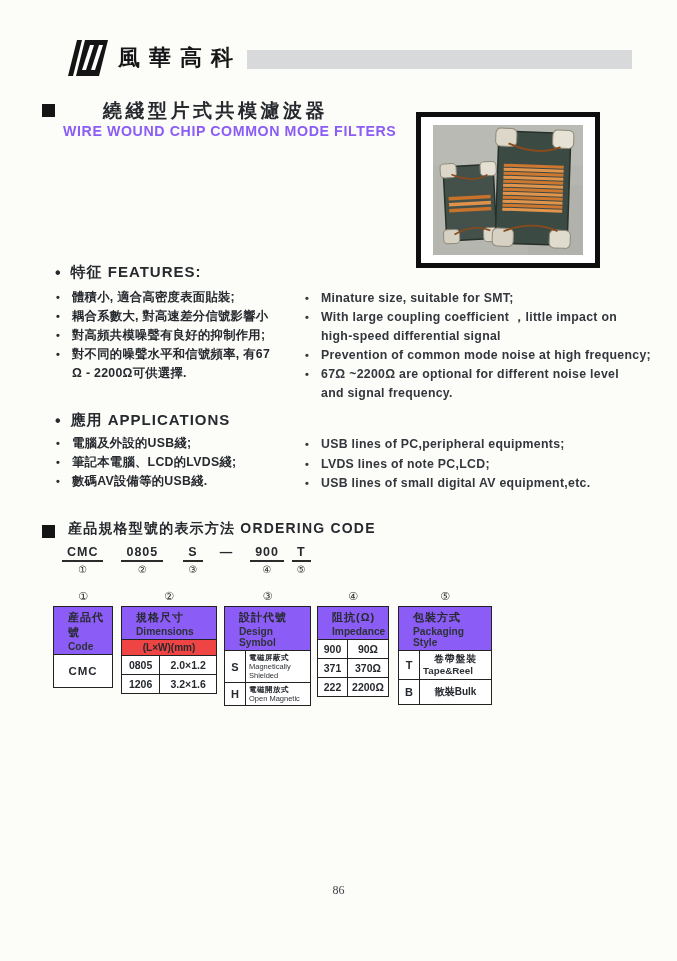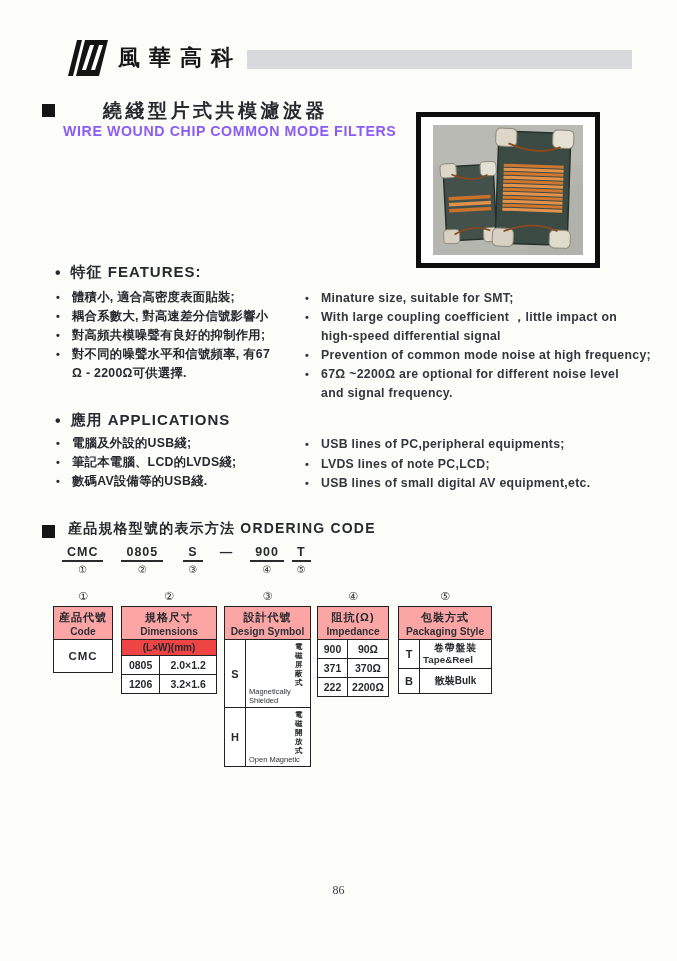--- a/index.html
+++ b/index.html
@@ -47,38 +47,38 @@
     border-bottom:2px solid #2b2b2b;}
   .code-part.dash .code-text{border-bottom:none;padding-top:0;}
   .code-num{font-size:10px;margin-top:2px;color:#2b2b2b;}
   .mCMC{margin-right:18px;} .m0805{margin-right:20px;} .mS{margin-right:12px;}
   .mdash{margin-right:12px;} .m900{margin-right:8px;}
   
   .tables-row{position:absolute;left:53px;top:590px;display:flex;align-items:flex-start;}
   .tbl-unit{display:flex;flex-direction:column;align-items:center;}
   .tbl-num{font-size:11px;margin-bottom:3px;color:#2b2b2b;}
   .obox{border:1.4px solid #222;background:#fff;box-sizing:border-box;width:100%;}
-  .obox-header{background:#fca5a5;border-bottom:1.2px solid #222;text-align:center;padding:3px 1px 2px 1px;}
+  .obox-header{background:#8b5cf6;border-bottom:1.2px solid #222;padding:3px 1px 2px 14px;}
   .obox-header .zh{font-size:11px;font-weight:bold;letter-spacing:1px;display:block;}
   .obox-header .en{font-size:10.2px;font-weight:bold;display:block;margin-top:1px;color:#2e3237;}
   .u1{width:60px;margin-right:8px;} .u2{width:96px;margin-right:7px;}
   .u3{width:87px;margin-right:6px;} .u4{width:72px;margin-right:9px;} .u5{width:94px;}
   .cell-cmc{text-align:center;font-size:11.5px;font-weight:bold;padding:10px 0;letter-spacing:1px;}
   .subhead{font-size:10px;font-weight:bold;text-align:center;padding:2px 0;border-bottom:1.2px solid #222;background:#ef4444;}
   .grid-row{display:flex;border-bottom:1.2px solid #222;}
   .grid-row:last-child{border-bottom:none;}
   .gcell{font-size:10.5px;font-weight:bold;text-align:center;padding:3px 0;}
   .gc-l{width:40%;border-right:1.2px solid #222;}
   .gc-r{width:60%;}
   .gc4-l{width:42%;border-right:1.2px solid #222;}
   .gc4-r{width:58%;}
   .code-col{width:20px;border-right:1.2px solid #222;display:flex;align-items:center;justify-content:center;
     font-size:11px;font-weight:bold;flex:none;}
   .desc-col{flex:1;padding:2px 3px;}
-  .desc-zh-sm{font-size:7.5px;font-weight:bold;display:block;line-height:1.2;letter-spacing:0.5px;margin-left:46px;}
+  .desc-zh-sm{font-size:7.5px;font-weight:bold;display:block;line-height:1.2;letter-spacing:0.5px;}
   .desc-en-sm{font-size:7.5px;display:block;line-height:1.2;color:#2e3237;}
   .desc-zh-md{font-size:9.8px;font-weight:bold;display:block;line-height:1.25;letter-spacing:1px;text-align:center;}
   .desc-en-md{font-size:9.8px;font-weight:bold;display:block;line-height:1.25;color:#2e3237;}
   .pkg-b-line{font-size:10px;font-weight:bold;text-align:center;display:block;padding:3px 0;}
   
   .page-num{position:absolute;left:0;right:0;top:883px;text-align:center;
     font-family:"Liberation Serif","DejaVu Serif",serif;font-size:12px;color:#3d3d45;}
 </style>
 </head>
 <body>

